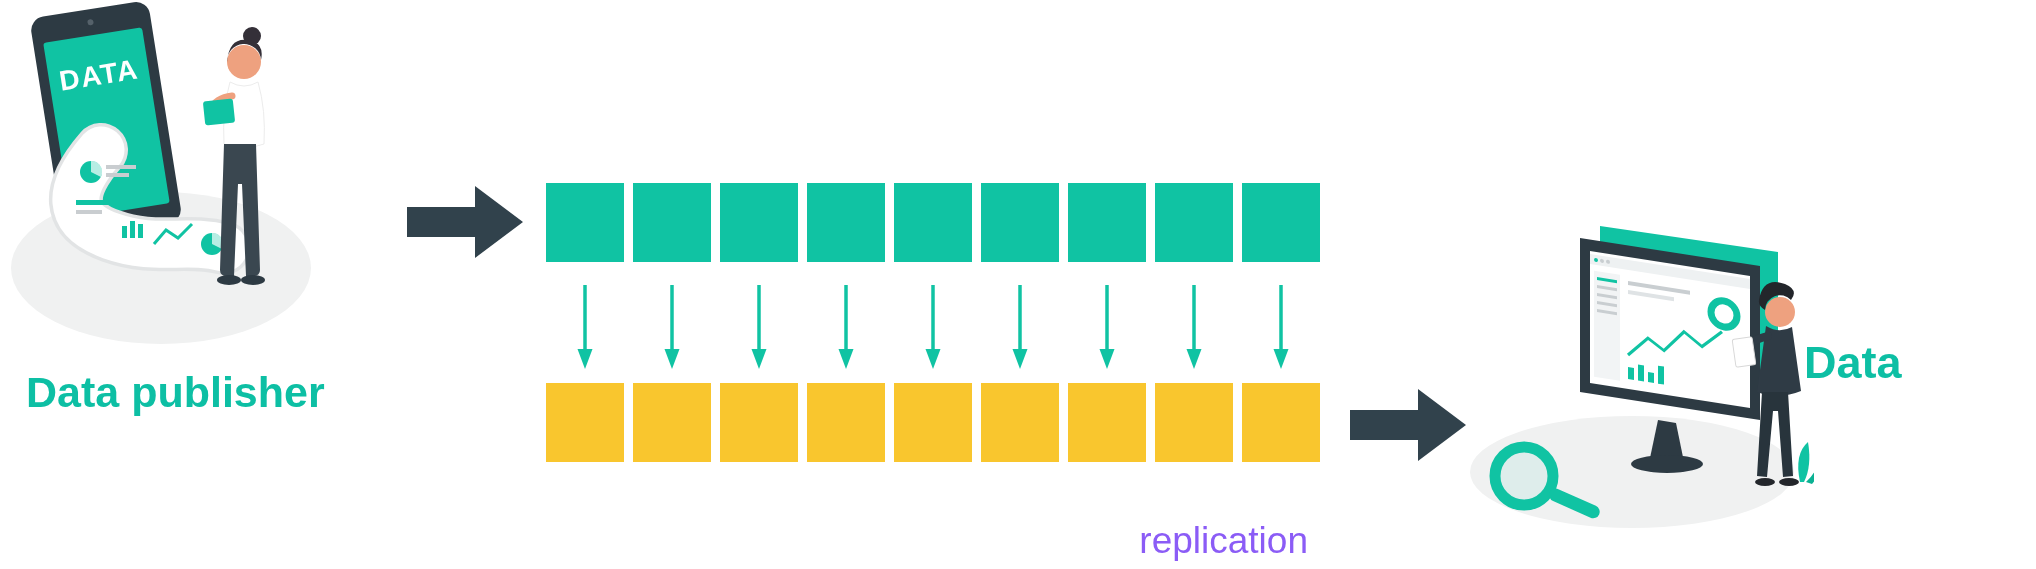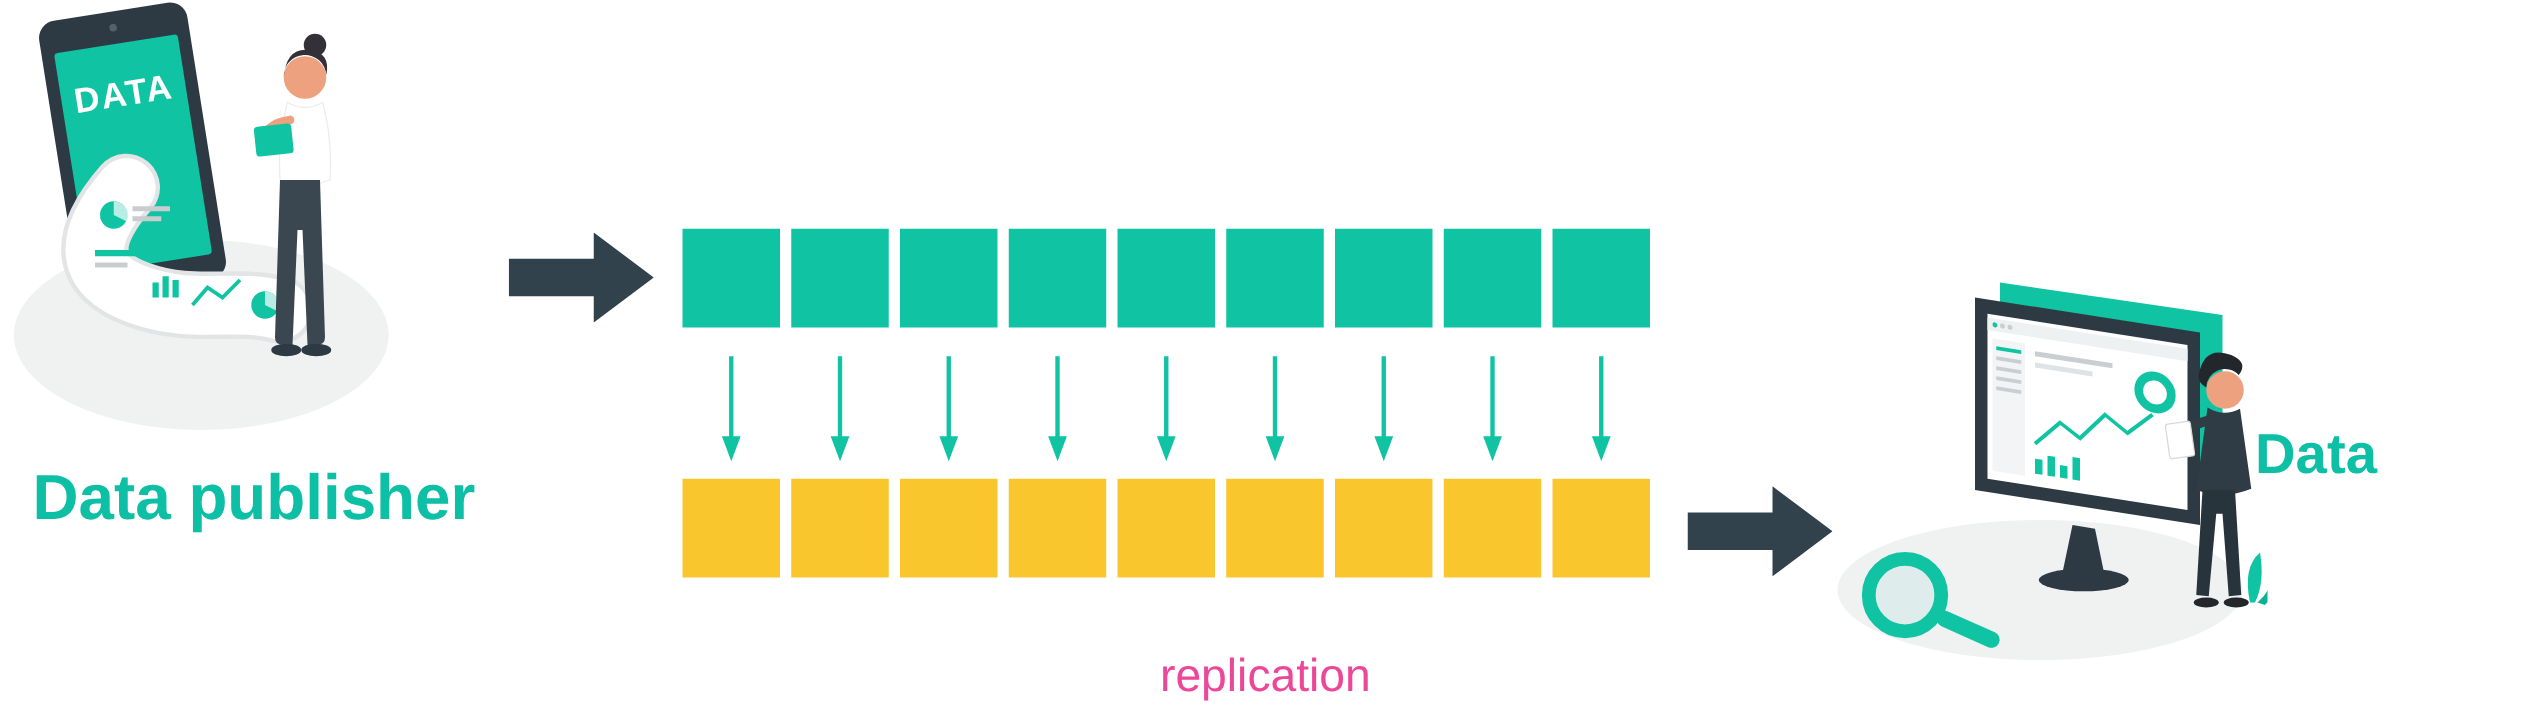--- a/index.html
+++ b/index.html
@@ -17,30 +17,30 @@
   #publisher-illo { left: 6px; top: 0; width: 336px; height: 346px; }
   #consumer-illo  { left: 1462px; top: 224px; width: 352px; height: 308px; }
 
   .label {
     position: absolute;
     font-weight: 700;
     color: #0dbfa4;
     letter-spacing: 0;
     white-space: nowrap;
   }
-  #publisher-label { left: 26px; top: 368px; font-size: 51px; }
+  #publisher-label { left: 26px; top: 368px; font-size: 43px; }
   #consumer-label  { left: 1804px; top: 336px; font-size: 45px; line-height: 1.22; }
 
   #replication-label {
     position: absolute;
     left: 928px; top: 520px; width: 380px;
-    text-align: left;
+    text-align: right;
     font-size: 37px;
     font-weight: 400;
-    color: #ec4899;
+    color: #8b5cf6;
   }
 
   .block-arrow { position: absolute; width: 116px; height: 72px; }
   #arrow-publisher { left: 407px;  top: 186px; }
   #arrow-consumer  { left: 1350px; top: 389px; }
 
   .row {
     position: absolute;
     left: 546px;
     width: 774px;

